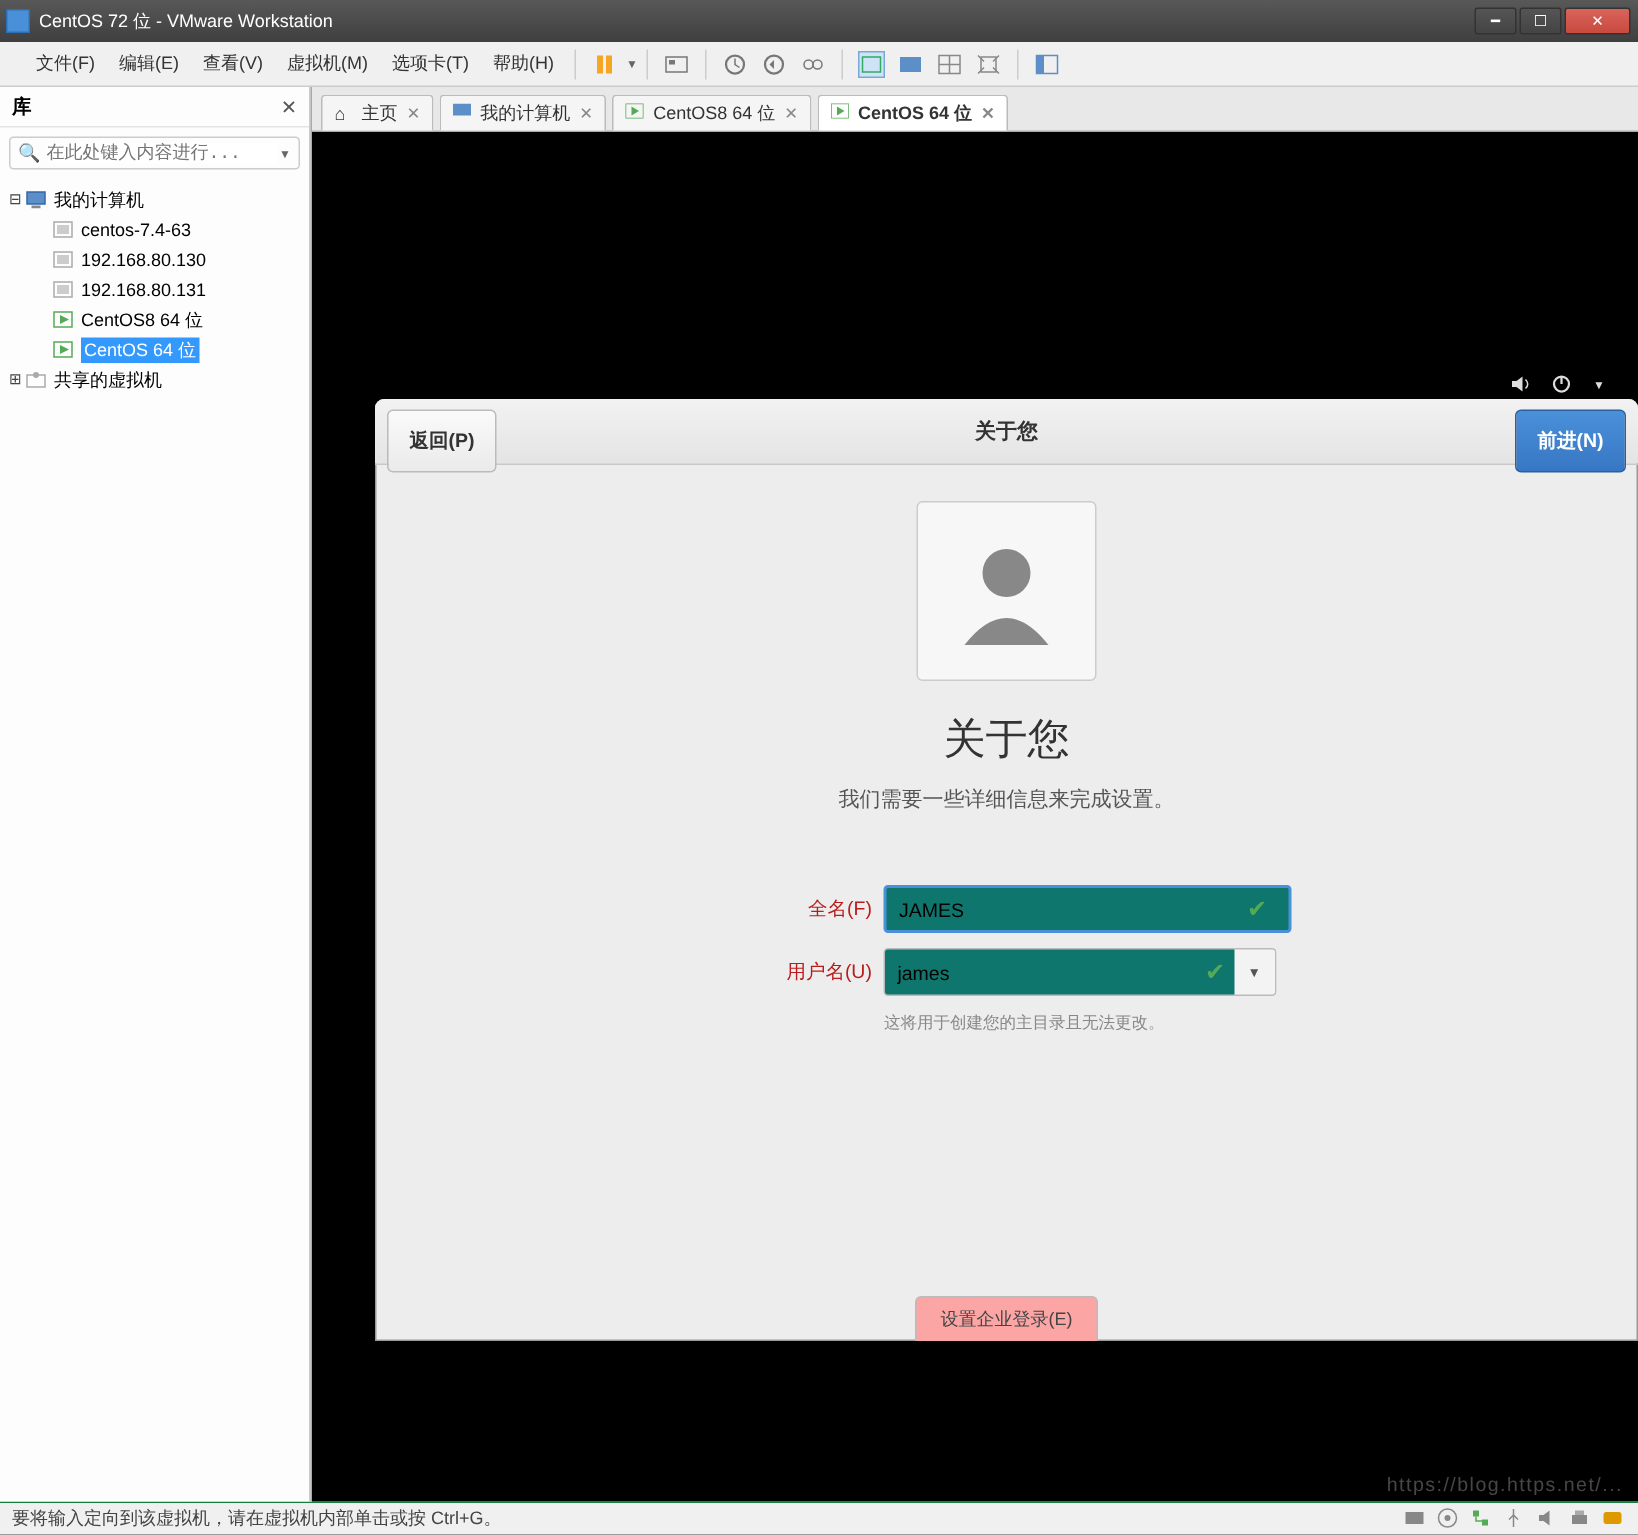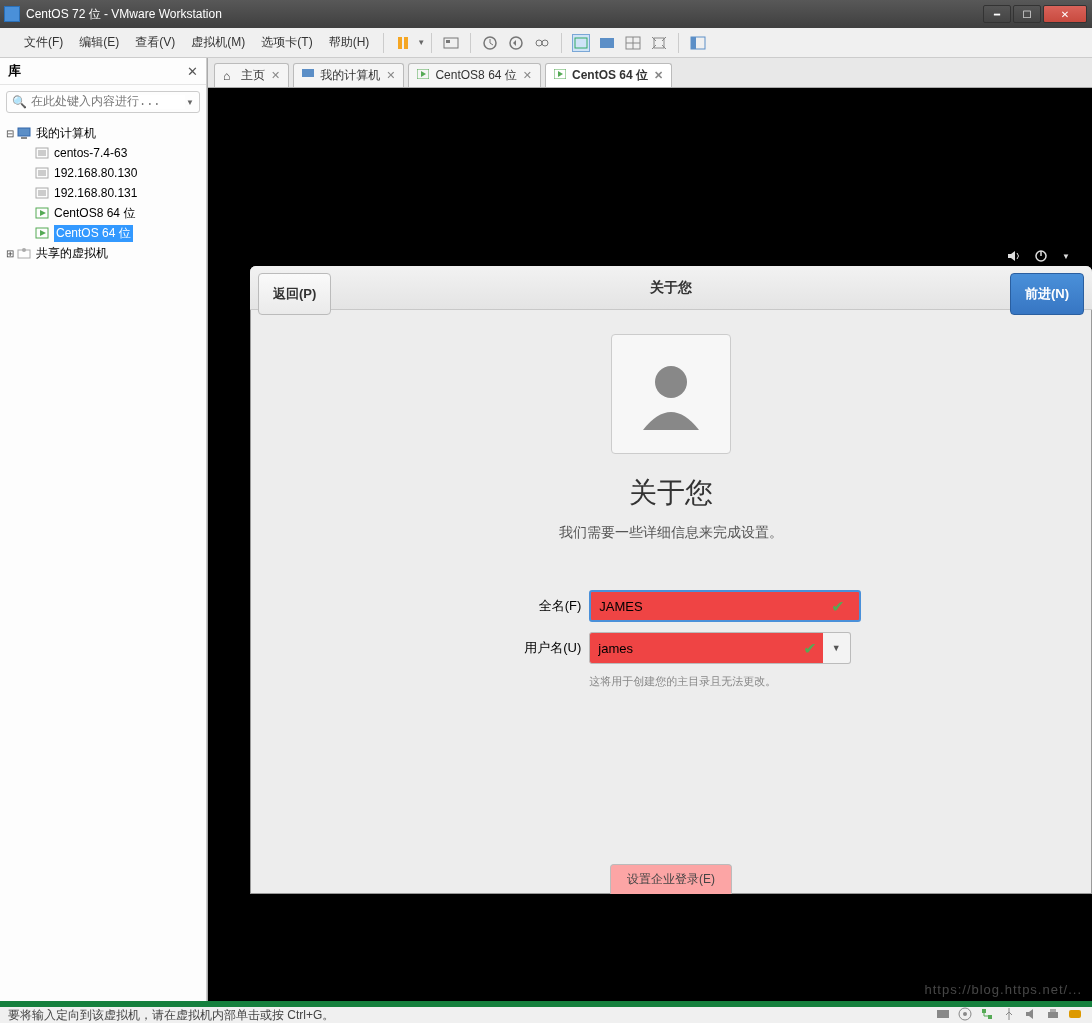--- a/index.html
+++ b/index.html
@@ -58,31 +58,31 @@
     .gnome-header { height: 44px; background: linear-gradient(#f2f2f2,#e4e4e4); border-bottom: 1px solid #c8c8c8; display: flex; align-items: center; justify-content: center; position: relative; font-size: 14px; font-weight: bold; color: #333; }
     .gnome-btn { position: absolute; top: 7px; height: 42px; padding: 0 14px; border-radius: 4px; border: 1px solid #bbb; background: linear-gradient(#fafafa,#eaeaea); font-size: 13px; color: #333; display: flex; align-items: center; }
     .gnome-btn.back { left: 8px; }
     .gnome-btn.forward { right: 8px; background: linear-gradient(#4a90d9,#3776c3); color: #fff; border: 1px solid #2a5fa0; }
     .gnome-body { flex: 1; display: flex; flex-direction: column; align-items: center; padding-top: 24px; }
     .avatar-box { width: 120px; height: 120px; background: #f7f7f7; border: 1px solid #ccc; border-radius: 4px; display: flex; align-items: center; justify-content: center; }
     .gnome-title-big { font-size: 28px; color: #333; margin-top: 20px; }
     .gnome-subtitle { font-size: 14px; color: #555; margin-top: 12px; }
     .form { margin-top: 48px; }
     .form-row { display: flex; align-items: center; margin-bottom: 10px; }
-    .form-label { width: 90px; text-align: right; font-size: 13px; color: #000000; margin-right: 8px; }
+    .form-label { width: 90px; text-align: right; font-size: 13px; color: #b91c1c; margin-right: 8px; }
     .form-input-wrap { display: flex; align-items: center; }
-    .form-input { width: 244px; height: 32px; border: 1px solid #bbb; border-radius: 3px; padding: 0 8px; font-size: 13px; background: #ef4444; }
+    .form-input { width: 244px; height: 32px; border: 1px solid #bbb; border-radius: 3px; padding: 0 8px; font-size: 13px; background: #0f766e; }
     .form-input.active { border: 2px solid #4a90d9; }
     .check-icon { color: #5a5; margin-left: -24px; position: relative; left: -6px; }
     .dropdown-btn { width: 28px; height: 32px; border: 1px solid #bbb; border-left: none; border-radius: 0 3px 3px 0; background: #f3f3f3; display:flex;align-items:center;justify-content:center;}
     .form-hint { font-size: 11px; color: #888; margin-left: 98px; margin-top: 2px;}
     .enterprise-btn { position: absolute; bottom: 0; left: 50%; transform: translateX(-50%); padding: 6px 16px; border: 1px solid #bbb; border-bottom:none; border-radius: 4px 4px 0 0; background: #fca5a5; font-size: 12px; color: #444; }
 
     
-    .statusbar { height: 22px; background: #f0f0f0; border-top: 6px solid #15803d; font-size: 12px; color: #444; display: flex; align-items: center; padding: 0 8px; }
+    .statusbar { height: 22px; background: #f0f0f0; border-top: 1px solid #15803d; font-size: 12px; color: #444; display: flex; align-items: center; padding: 0 8px; }
     .statusbar .right { margin-left: auto; display: flex; gap: 6px; }
     .tray-icon { width: 16px; height: 16px; }
 
     
     .watermark { position: absolute; right: 10px; bottom: 26px; color: rgba(200,200,200,0.35); font-size: 13px; letter-spacing: 1px; }
 
     svg { display: block; }
   </style>
 </head>
 <body>

